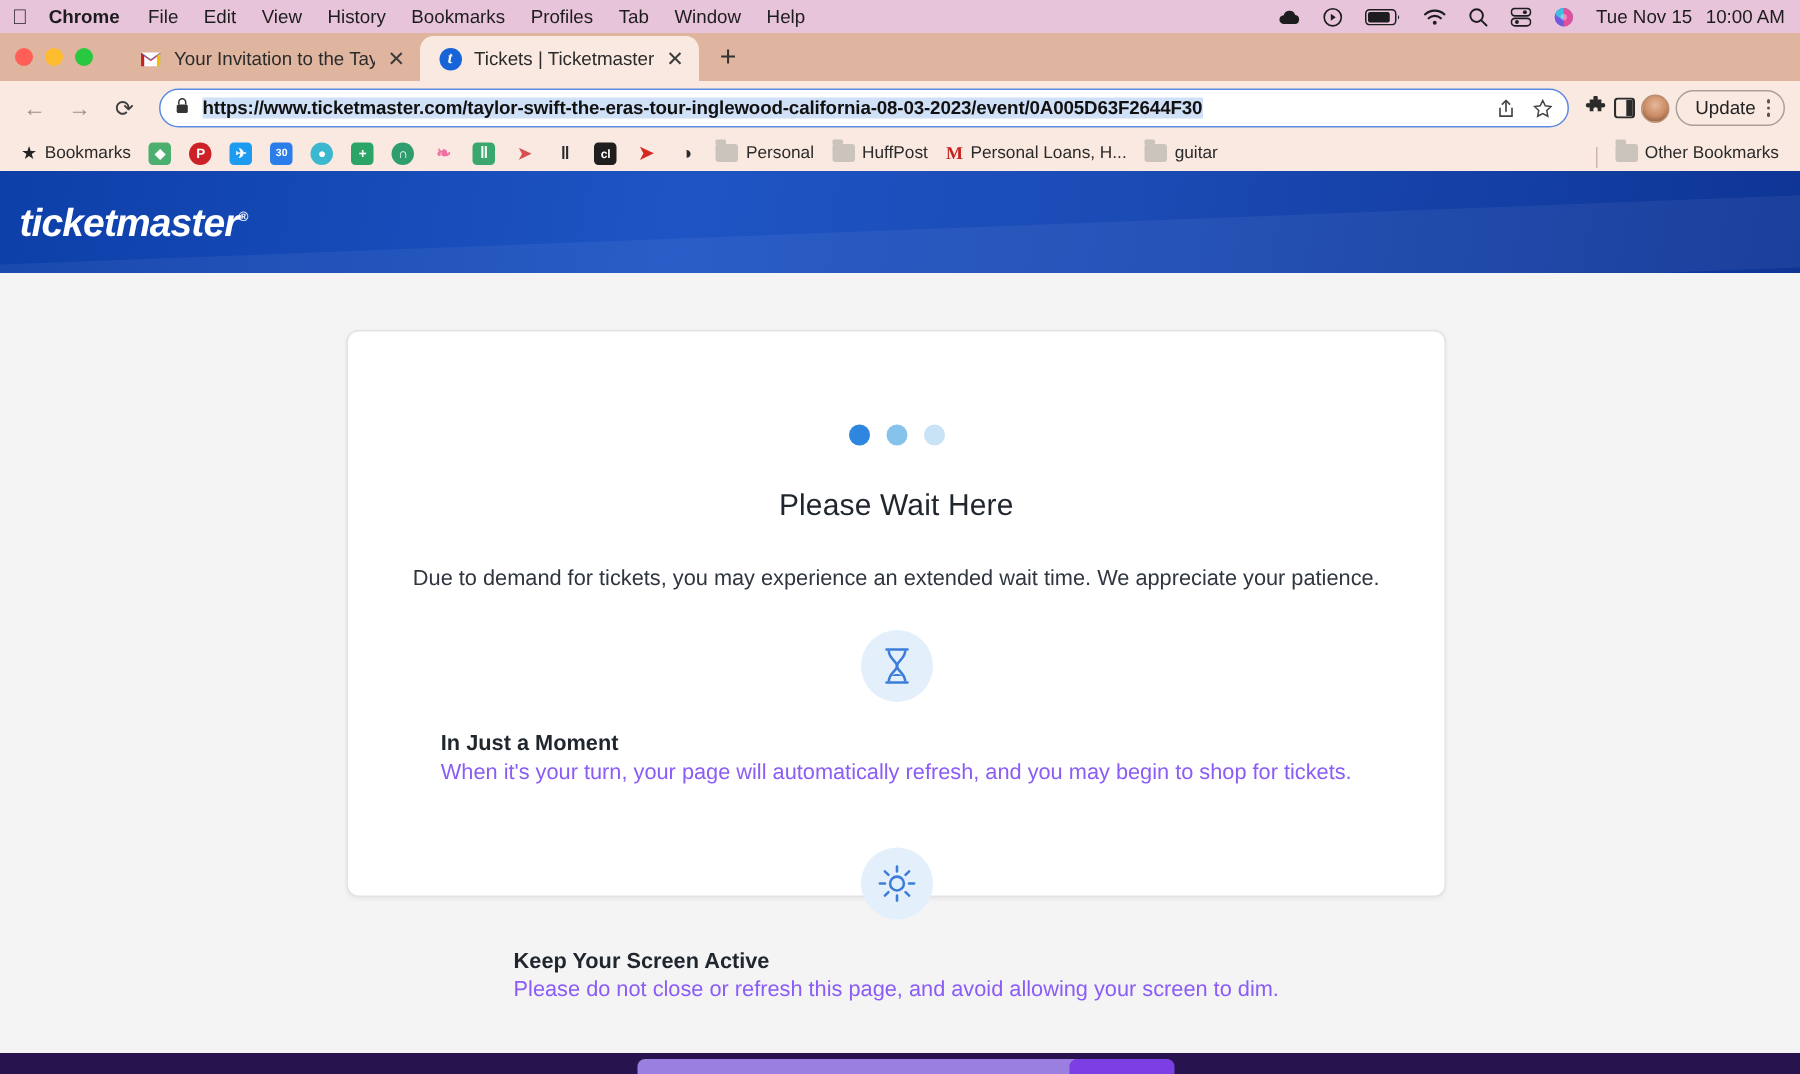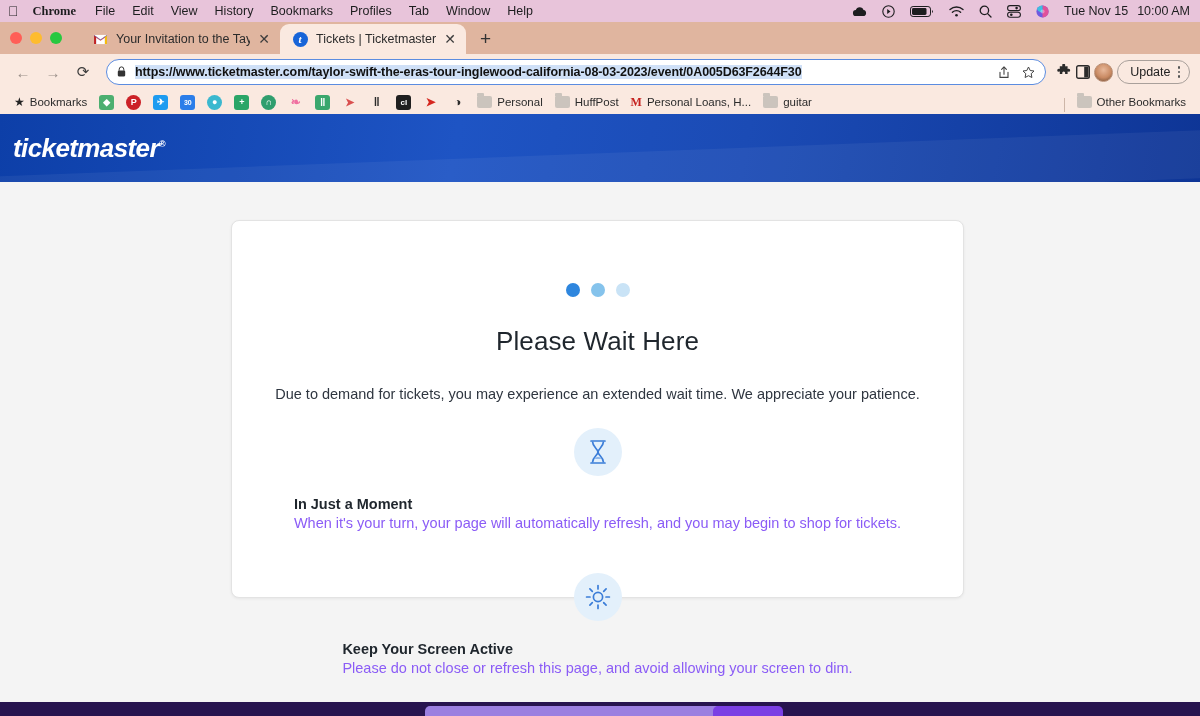--- a/index.html
+++ b/index.html
@@ -12,21 +12,21 @@
   
   .menubar {
     height: 22px; width: 100%;
     background: #e8c4da;
     display: flex; align-items: center;
     padding: 0 10px 0 8px;
     font-size: 12.5px; color: #1d1d1f;
   }
   .apple-logo { font-size: 14px; margin-right: 14px; line-height: 1; }
   .menu-item { margin-right: 17px; white-space: nowrap; }
-  .menu-item.bold { font-weight: bold; margin-right: 19px; font-family: Liberation Serif, serif; }
+  .menu-item.bold { font-weight: bold; margin-right: 19px; }
   .menubar-right { margin-left: auto; display: flex; align-items: center; gap: 15px; }
   .mb-icon { display: inline-flex; align-items: center; justify-content: center; }
   .mb-clock { font-size: 12.5px; display: flex; gap: 9px; }
 
   
   .chrome-window { width: 100%; height: 694px; background: #e8c3b0; }
 
   .tabstrip {
     height: 32px; display: flex; align-items: flex-end;
     padding-left: 10px; background: #e0b59f;
@@ -126,21 +126,21 @@
     position: absolute; left: 231px; top: 106px; width: 733px; height: 378px;
     background: #fff; border: 1px solid #e3e3e3; border-radius: 8px;
     box-shadow: 0 1px 3px rgba(0,0,0,0.06);
   }
   .dots { display: flex; justify-content: center; gap: 11px; padding-top: 62px; }
   .pdot { width: 14px; height: 14px; border-radius: 50%; }
   .pdot.d1 { background: #2e86de; }
   .pdot.d2 { background: #85c3ec; }
   .pdot.d3 { background: #c9e3f6; }
   .wait-title {
-    text-align: center; font-size: 26px; color: #1f262d; font-weight: 400;
+    text-align: center; font-size: 20px; color: #1f262d; font-weight: 400;
     margin-top: 29px; letter-spacing: 0.1px;
   }
   .lead {
     text-align: center; font-size: 14.5px; color: #2f3640; margin-top: 29px;
   }
   .info-row { display: flex; align-items: center; gap: 20px; padding: 0 44px; margin-top: 26px; flex-direction: column; }
   .info-row.second { margin-top: 42px; }
   .ico-circle {
     width: 48px; height: 48px; border-radius: 50%; background: #e3f0fb;
     display: flex; align-items: center; justify-content: center; flex: 0 0 48px;

